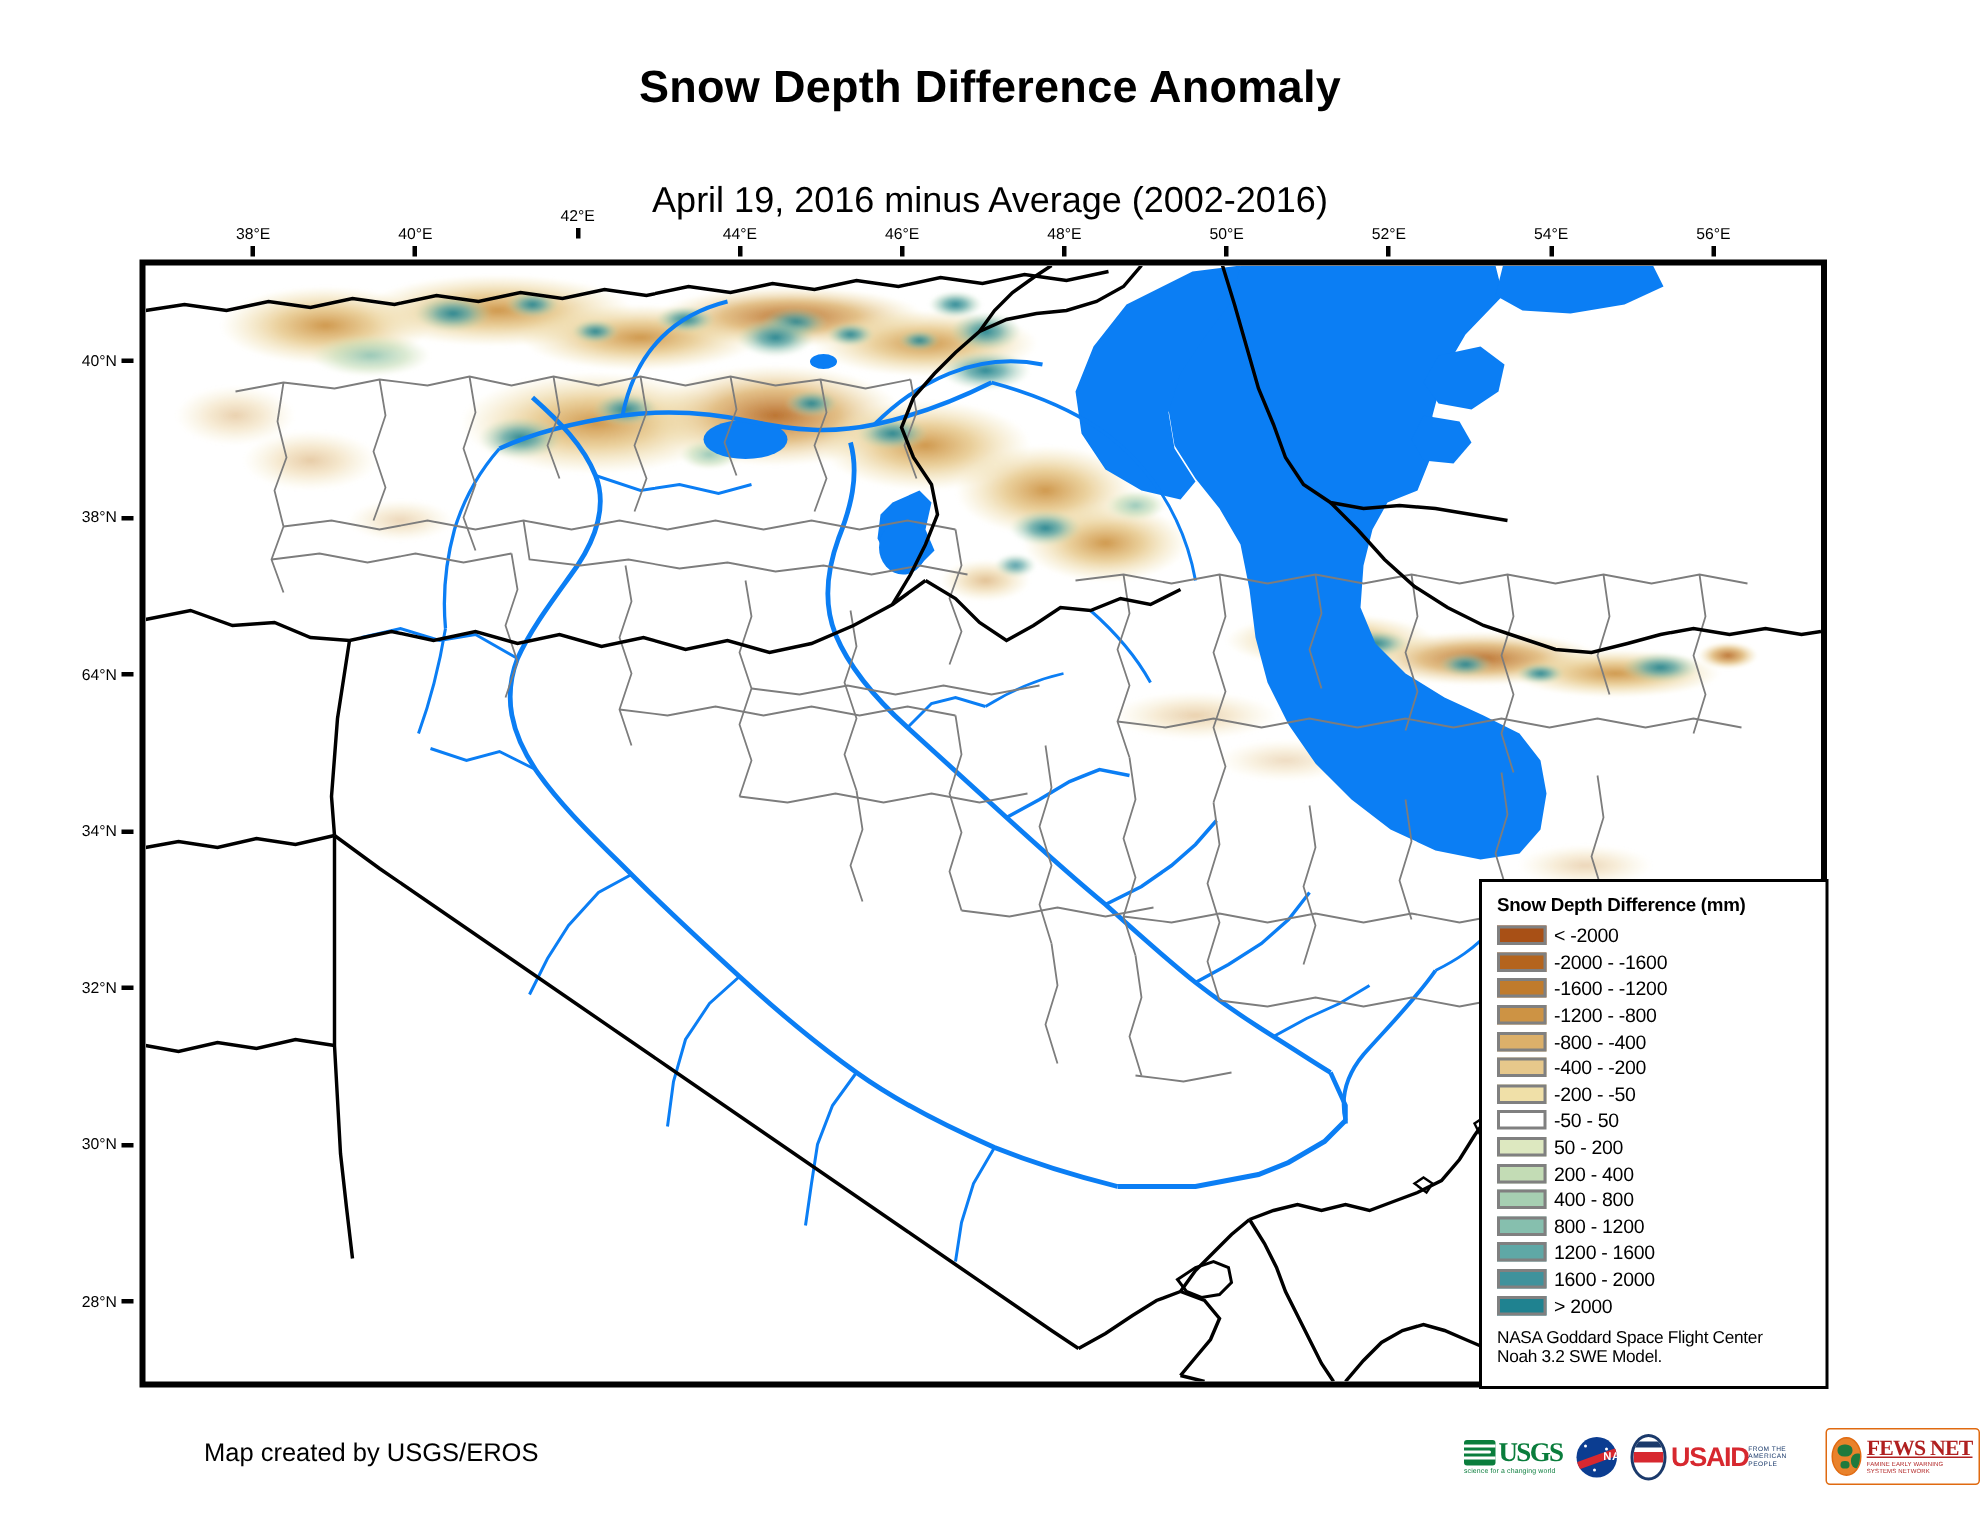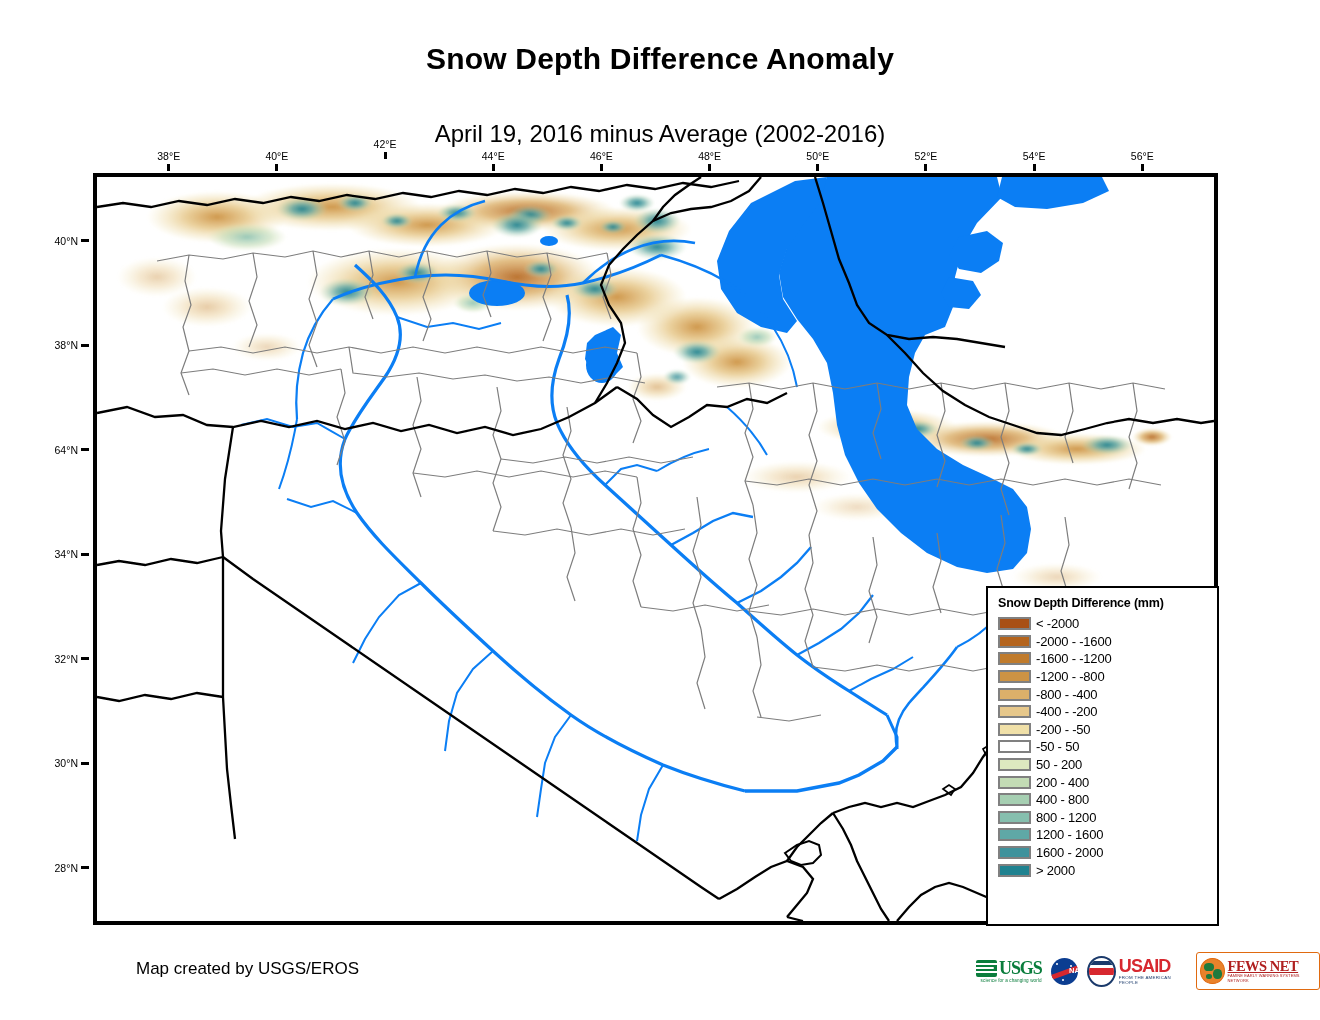--- a/index.html
+++ b/index.html
@@ -44,21 +44,21 @@
   #legend-source{margin-top:7px;font-size:11.5px;line-height:13.5px;
                  letter-spacing:-.2px;}
 
   
   #credit{position:absolute;left:96px;top:959px;font-size:17px;margin-left:40px;}
   #logos{position:absolute;left:976px;top:952px;height:38px;
          display:flex;align-items:center;gap:9px;}
   .logo{position:relative;height:34px;display:flex;align-items:center;}
 
   
-  .usgs{flex-direction:column;align-items:flex-end;justify-content:center;}
+  .usgs{flex-direction:column;align-items:flex-start;justify-content:center;}
   .usgs-top{display:flex;align-items:center;gap:2px;}
   .usgs-mark{width:21px;height:17px;background:#0a7d3c;border-radius:2px;
              position:relative;overflow:hidden;}
   .usgs-mark i{position:absolute;left:-2px;height:2px;background:#fff;
                display:block;border-radius:1px;}
   .usgs-word{font-size:18px;font-weight:bold;color:#0a7d3c;
              letter-spacing:-1.1px;line-height:18px;font-family:"Liberation Serif",serif;}
   .usgs-tag{font-size:4.6px;color:#0a7d3c;letter-spacing:.1px;margin-top:1px;}
 
   
@@ -73,21 +73,21 @@
              border-radius:50%;}
 
   
   .usaid{gap:3px;}
   .usaid-seal{width:27px;height:27px;border-radius:50%;background:#fff;
               border:2.5px solid #1b3a6b;position:relative;overflow:hidden;}
   .usaid-seal .band{position:absolute;left:0;top:10px;width:100%;height:7px;
               background:#d7282f;}
   .usaid-seal .band2{position:absolute;left:0;top:3px;width:100%;height:4px;
               background:#1b3a6b;}
-  .usaid-txt{display:flex;flex-direction:column;}
+  .usaid-txt{display:flex;flex-direction:row;}
   .usaid-word{font-size:18px;font-weight:bold;color:#d7282f;letter-spacing:-.9px;
               line-height:17px;font-family:"Liberation Sans",sans-serif;}
   .usaid-tag{font-size:4.4px;color:#1b3a6b;letter-spacing:.3px;}
 
   
   .fews{border:1.5px solid #e06a10;border-radius:3px;padding:1px 3px;gap:3px;
         background:#fff;}
   .fews-globe{width:24px;height:24px;border-radius:50%;background:#e9822b;
               position:relative;overflow:hidden;border:1.5px solid #e06a10;}
   .fews-globe .land{position:absolute;background:#1f7a3d;border-radius:45%;}
@@ -500,20 +500,24 @@
       </div>
       <div class="legend-row">
         <div class="legend-swatch" style="background: rgb(63, 146, 156);"></div>
         <div class="legend-label">1600 - 2000</div>
       </div>
       <div class="legend-row">
         <div class="legend-swatch" style="background: rgb(31, 130, 144);"></div>
         <div class="legend-label">&gt; 2000</div>
       </div>
     </div>
+  <div id="legend-source">
+    <div>NASA Goddard Space Flight Center</div>
+    <div>Noah 3.2 SWE Model.</div>
+  </div>
 </div>
 
 <div id="credit">Map created by USGS/EROS</div>
 
 <div id="logos">
 
   <div class="logo usgs">
     <div class="usgs-top">
       <div class="usgs-mark">
         <i style="top:3px;width:24px"></i>

